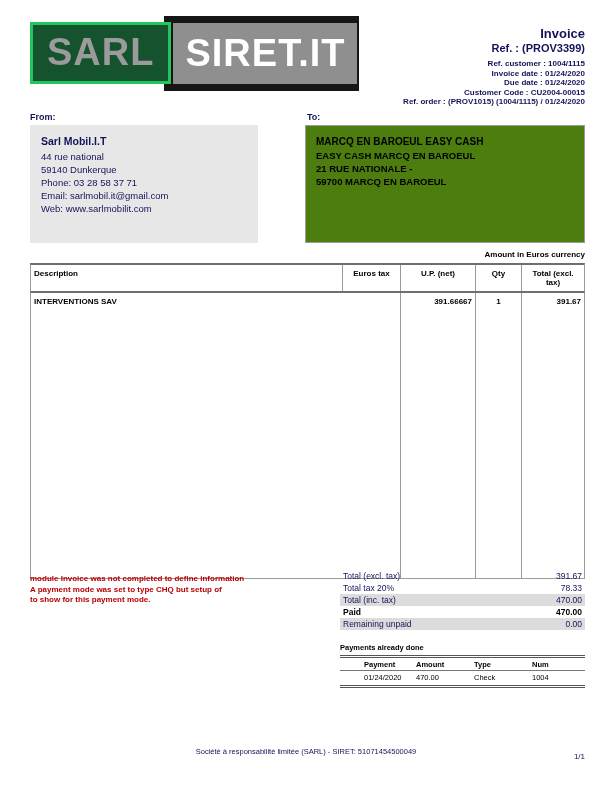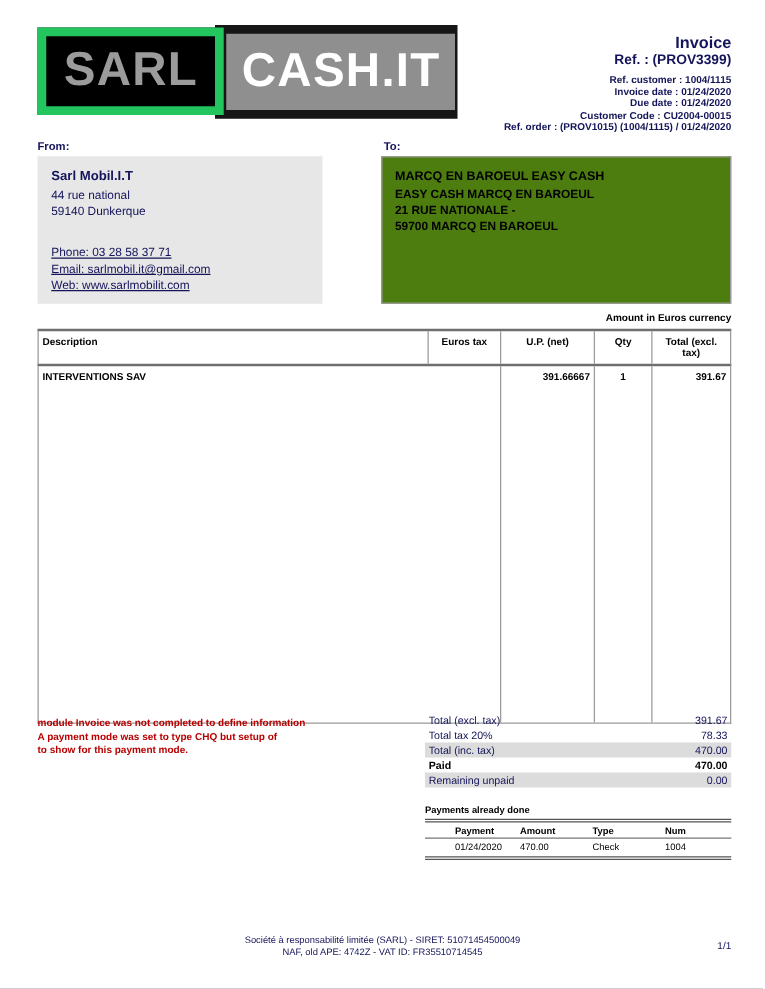--- a/index.html
+++ b/index.html
@@ -6,21 +6,21 @@
   html,body { background:#888; }
   body { font-family:"Liberation Sans", sans-serif; }
   .page {
     position:relative; width:612px; height:791px; margin:0 auto;
     background:#fff; color:#14145a; overflow:hidden;
   }
 
   
   .logo { position:absolute; left:30px; top:22px; display:flex; align-items:center; }
   .logo-sarl {
-    background:#000000; border:7px solid #22c55e; color:#9b9b9b;
+    background:#14532d; border:3px solid #22c55e; color:#9b9b9b;
     font-weight:bold; font-size:38px; letter-spacing:1px;
     padding:8px 14px 10px; line-height:1; z-index:2;
   }
   .logo-mobil-wrap { position:relative; margin-left:2px; }
   .logo-mobil-wrap::before {
     content:""; position:absolute; top:-7px; bottom:-7px; left:-9px; right:-2px;
     background:#161616;
   }
   .logo-mobil {
     position:relative; display:block; background:#8f8f8f; color:#fff;
@@ -36,21 +36,21 @@
 
   
   .blk-label { position:absolute; font-size:9px; font-weight:bold; color:#14145a; }
   .from-label { left:30px; top:112px; }
   .to-label   { left:307px; top:112px; }
   .from-box {
     position:absolute; left:30px; top:125px; width:228px; height:118px;
     background:#e7e7e7; padding:10px 11px; font-size:9.5px; line-height:13px; color:#14145a;
   }
   .from-name { font-size:10.5px; font-weight:bold; margin-bottom:2px; color:#14145a; }
-  .from-contact { margin-top:20px;text-decoration:underline; }
+  .from-contact { margin-top:0; }
   .to-box {
     position:absolute; left:305px; top:125px; width:280px; height:118px;
     background:#4d7c0f; border:1px solid #9a9a9a; padding:9px 10px;
     font-size:9.5px; line-height:13px; color:#000;
   }
   .to-name { font-size:10px; font-weight:bold; margin-bottom:1px; }
   .to-line { font-weight:bold; }
 
   
   .currency-note { position:absolute; right:27px; top:250px; font-size:8px; font-weight:bold; color:#000; }
@@ -105,21 +105,21 @@
   .page-num { position:absolute; right:27px; top:752px; font-size:8px; color:#14145a; }
 </style>
 </head>
 <body>
 
 <div class="page">
 
   <div class="logo">
     <span class="logo-sarl">SARL</span>
     <span class="logo-mobil-wrap">
-      <span class="logo-mobil">CASH.IT</span>
+      <span class="logo-mobil">SIRET.IT</span>
     </span>
   </div>
 
   <div class="header-right">
     <div class="h-title">Invoice</div>
     <div class="h-ref">Ref. : (PROV3399)</div>
     <div class="h-line">Ref. customer : 1004/1115</div>
     <div class="h-line">Invoice date : 01/24/2020</div>
     <div class="h-line">Due date : 01/24/2020</div>
     <div class="h-line">Customer Code : CU2004-00015</div>
@@ -206,17 +206,16 @@
         <span class="p1">01/24/2020</span>
         <span class="p2">470.00</span>
         <span class="p3">Check</span>
         <span class="p4">1004</span>
       </div>
     </div>
   </div>
 
   <div class="footer">
     <div>Société à responsabilité limitée (SARL) - SIRET: 51071454500049</div>
-    <div>NAF, old APE: 4742Z - VAT ID: FR35510714545</div>
   </div>
   <div class="page-num">1/1</div>
 
 </div>
 
 </body></html>

